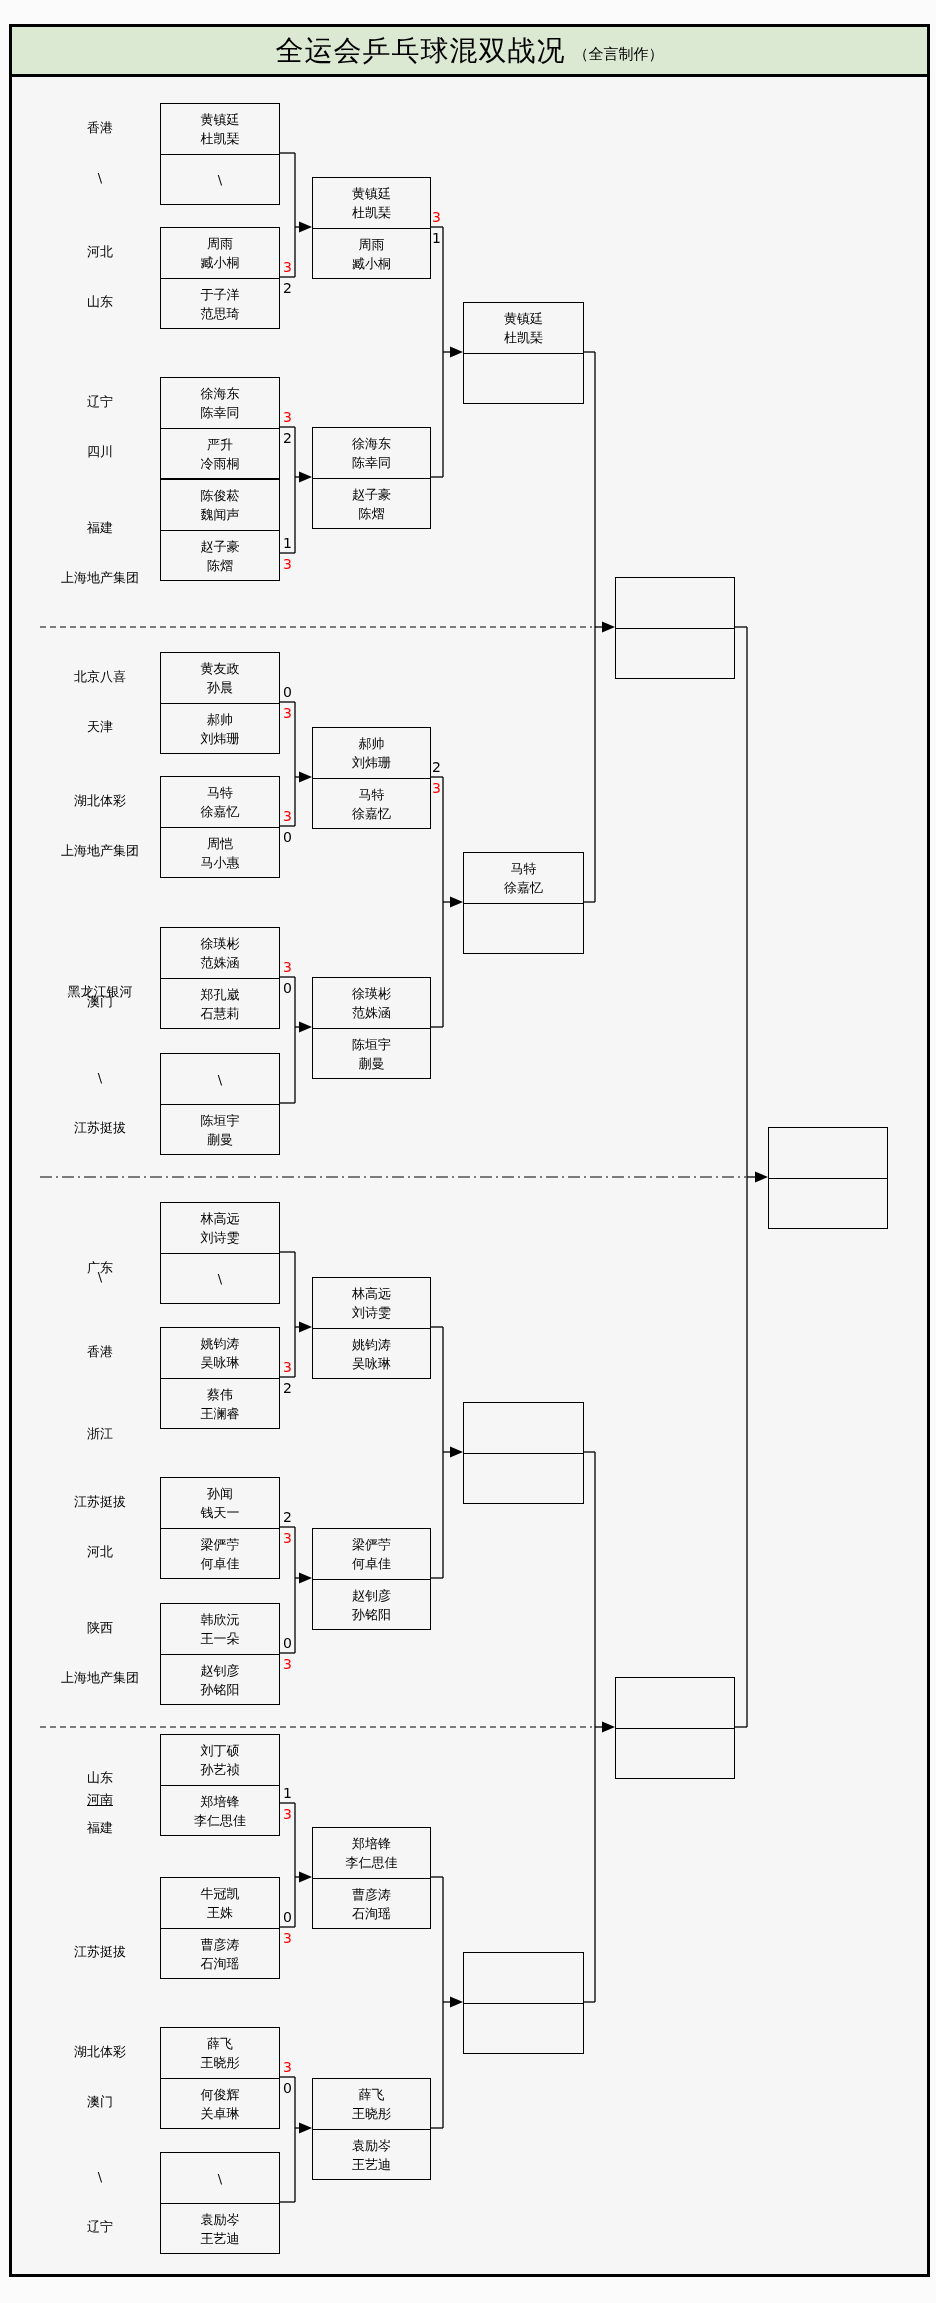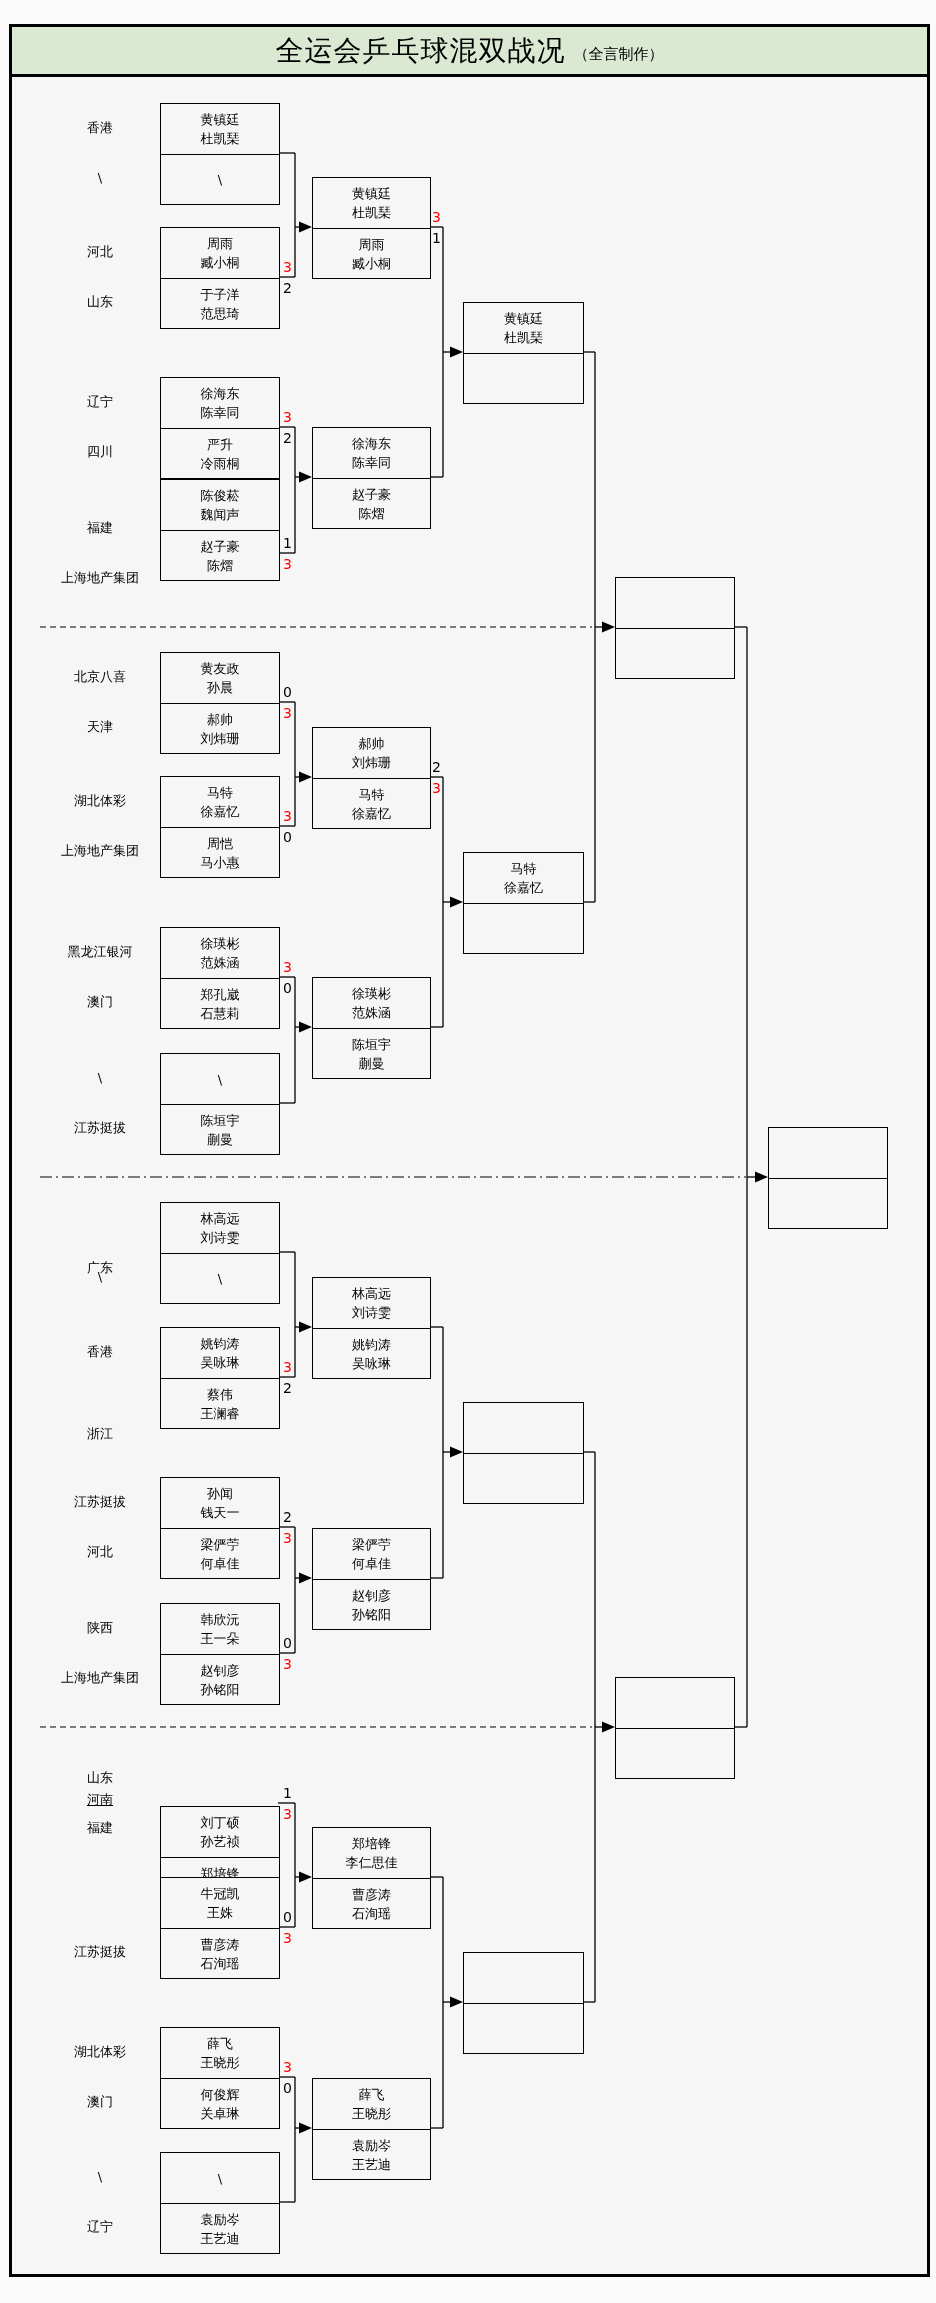--- a/index.html
+++ b/index.html
@@ -221,21 +221,21 @@
         <div>马特</div>
         <div>徐嘉忆</div>
       </div>
       <div class="half b">
         <div>周恺</div>
         <div>马小惠</div>
       </div>
     </div>
     <div class="score win" style="left: 283px; top: 806px;">3</div>
     <div class="score" style="left: 283px; top: 827px;">0</div>
-    <div class="rlabel" style="top: 942px;">黑龙江银河</div>
+    <div class="rlabel" style="top: 982px;">黑龙江银河</div>
     <div class="rlabel" style="top: 992px;">澳门</div>
     <div class="box" style="left: 160px; top: 927px; width: 118px; height: 100px;">
       <div class="half t">
         <div>徐瑛彬</div>
         <div>范姝涵</div>
       </div>
       <div class="half b">
         <div>郑孔崴</div>
         <div>石慧莉</div>
       </div>
@@ -354,21 +354,21 @@
         <div>赵钊彦</div>
         <div>孙铭阳</div>
       </div>
     </div>
     <div class="box" style="left: 463px; top: 1402px; width: 119px; height: 100px;">
       <div class="half t"></div>
       <div class="half b"></div>
     </div>
     <div class="rlabel" style="top: 1768px;">山东</div>
     <div class="rlabel" style="top: 1818px;">福建</div>
-    <div class="box" style="left: 160px; top: 1806px; width: 118px; height: 100px;">
+    <div class="box" style="left: 160px; top: 1734px; width: 118px; height: 100px;">
       <div class="half t">
         <div>刘丁硕</div>
         <div>孙艺祯</div>
       </div>
       <div class="half b">
         <div>郑培锋</div>
         <div>李仁思佳</div>
       </div>
     </div>
     <div class="score" style="left: 283px; top: 1783px;">1</div>

